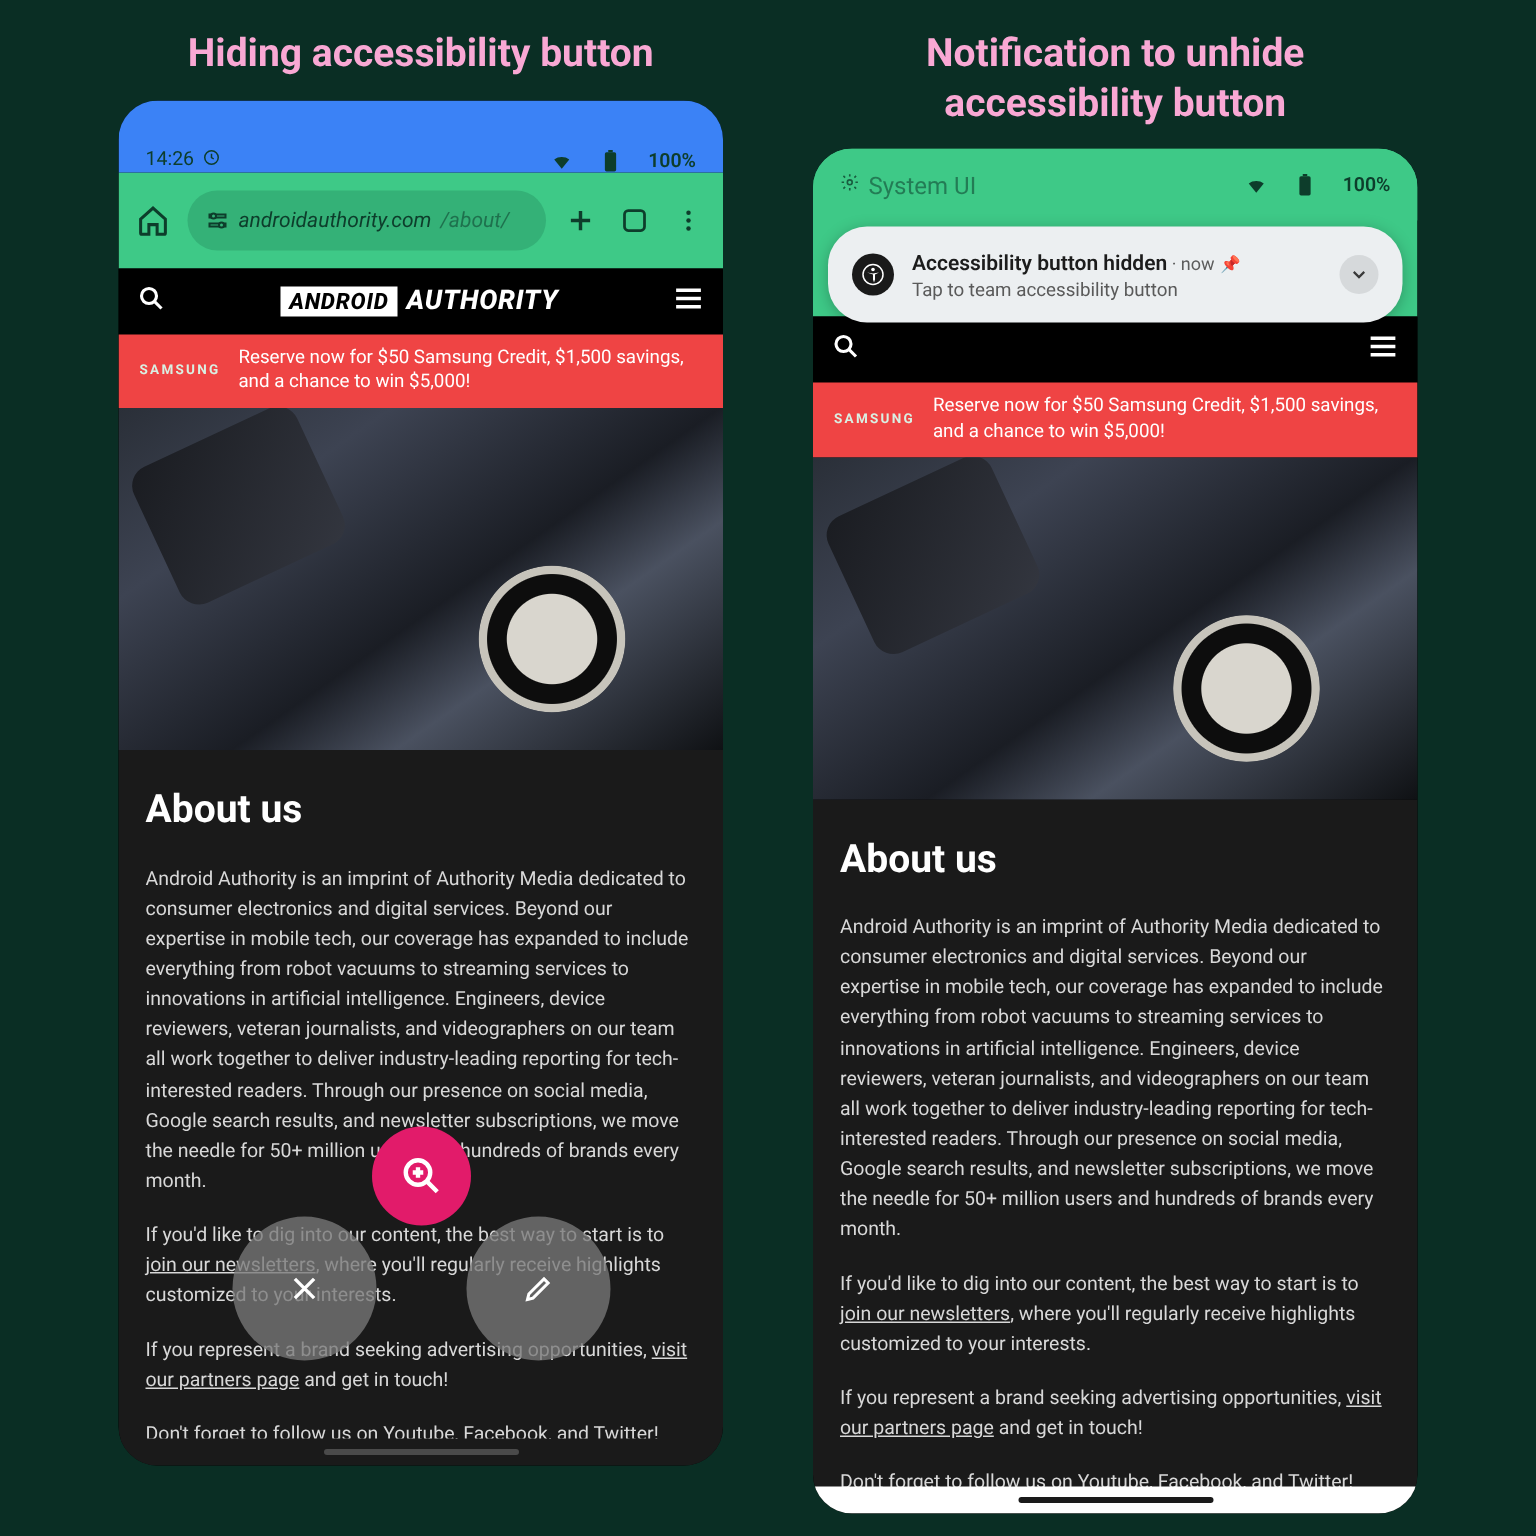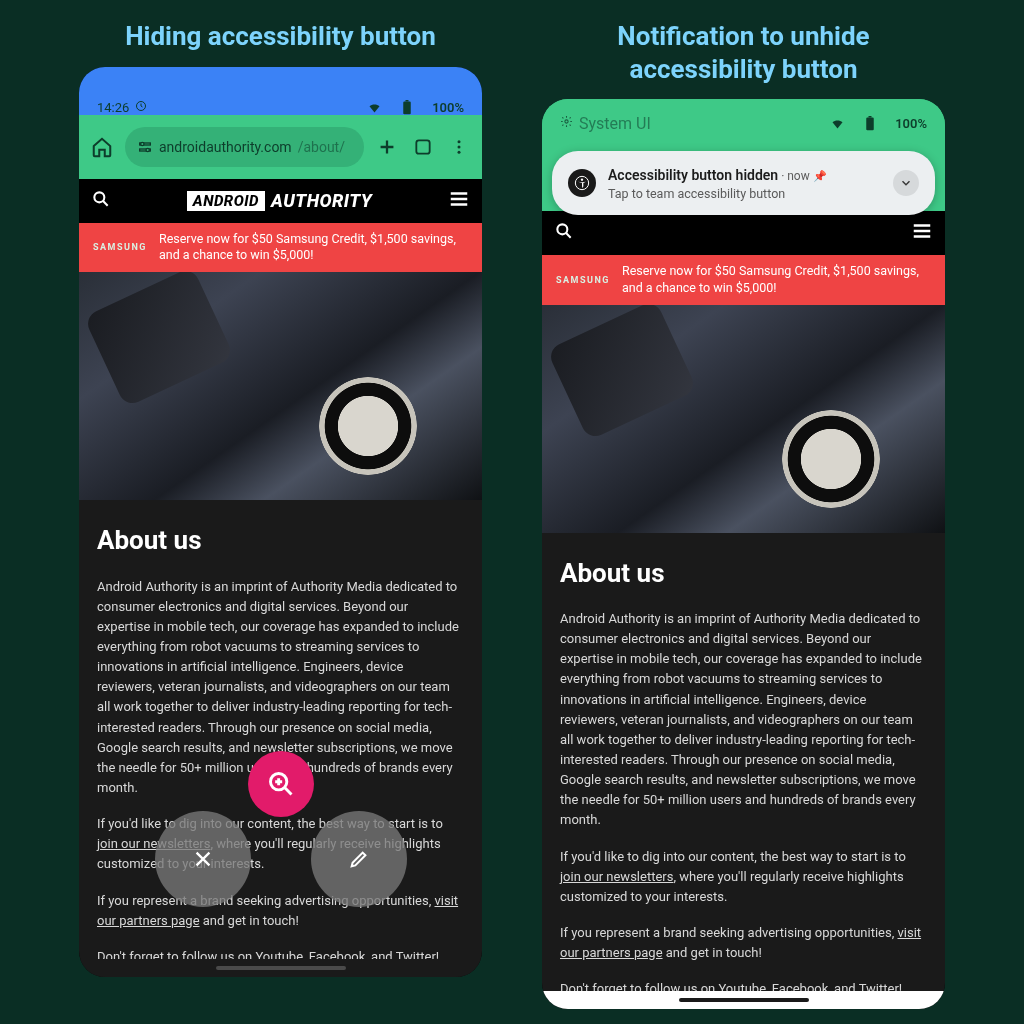--- a/index.html
+++ b/index.html
@@ -16,21 +16,21 @@
   gap: 60px;
   padding: 20px 80px 0;
   justify-content: center;
 }
 .shot-wrap {
   display: flex;
   flex-direction: column;
   align-items: center;
 }
 .caption {
-  color: #7dd3fc;
+  color: #f9a8d4;
   font-size: 26px;
   font-weight: 700;
   text-align: center;
   margin-bottom: 14px;
   line-height: 1.25;
 }
 .phone {
   width: 403px;
   height: 910px;
   background: #000;
@@ -54,20 +54,21 @@
 .status-left { display: flex; align-items: center; gap: 6px; }
 .status-right { display: flex; align-items: center; gap: 20px; font-weight: 600; }
 .wifi-icon, .battery-icon { display: inline-flex; }
 .urlbar {
   background: #3ec987;
   height: 64px;
   display: flex;
   align-items: center;
   padding: 0 10px;
   gap: 10px;
+  font-style: italic;
 }
 .url-pill {
   flex: 1;
   background: #34b177;
   border-radius: 22px;
   height: 40px;
   display: flex;
   align-items: center;
   padding: 0 12px;
   font-size: 14px;

